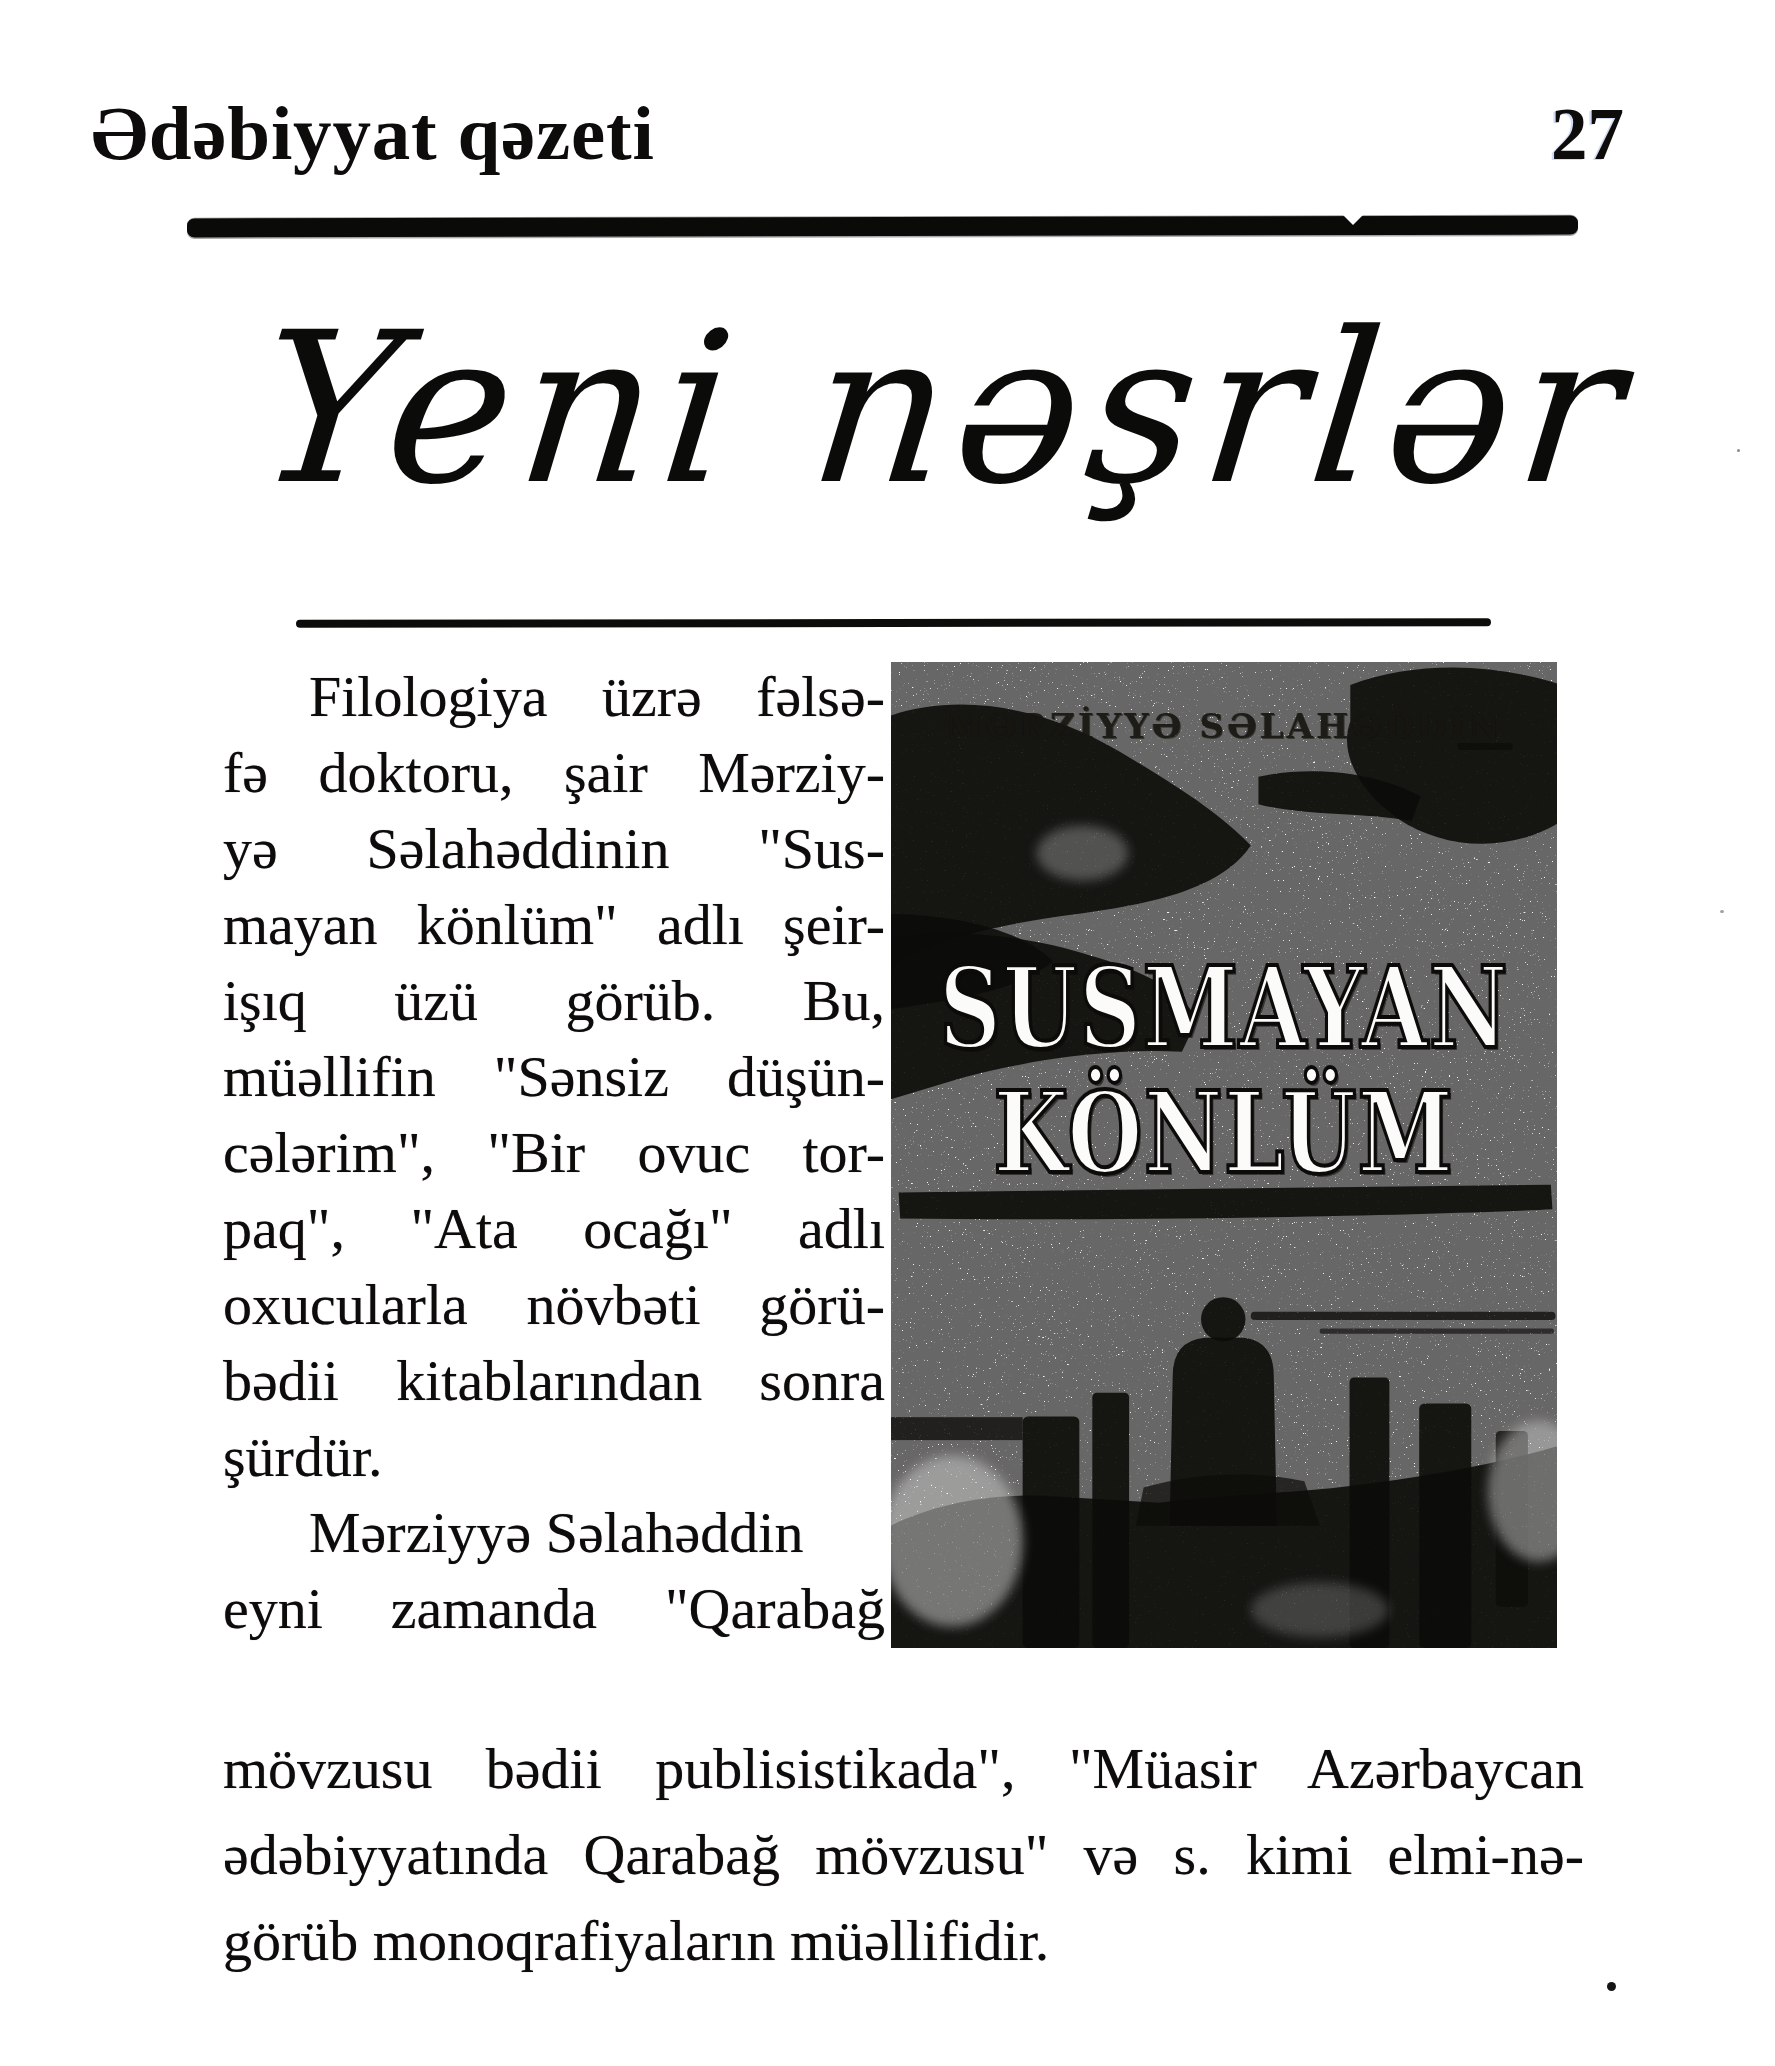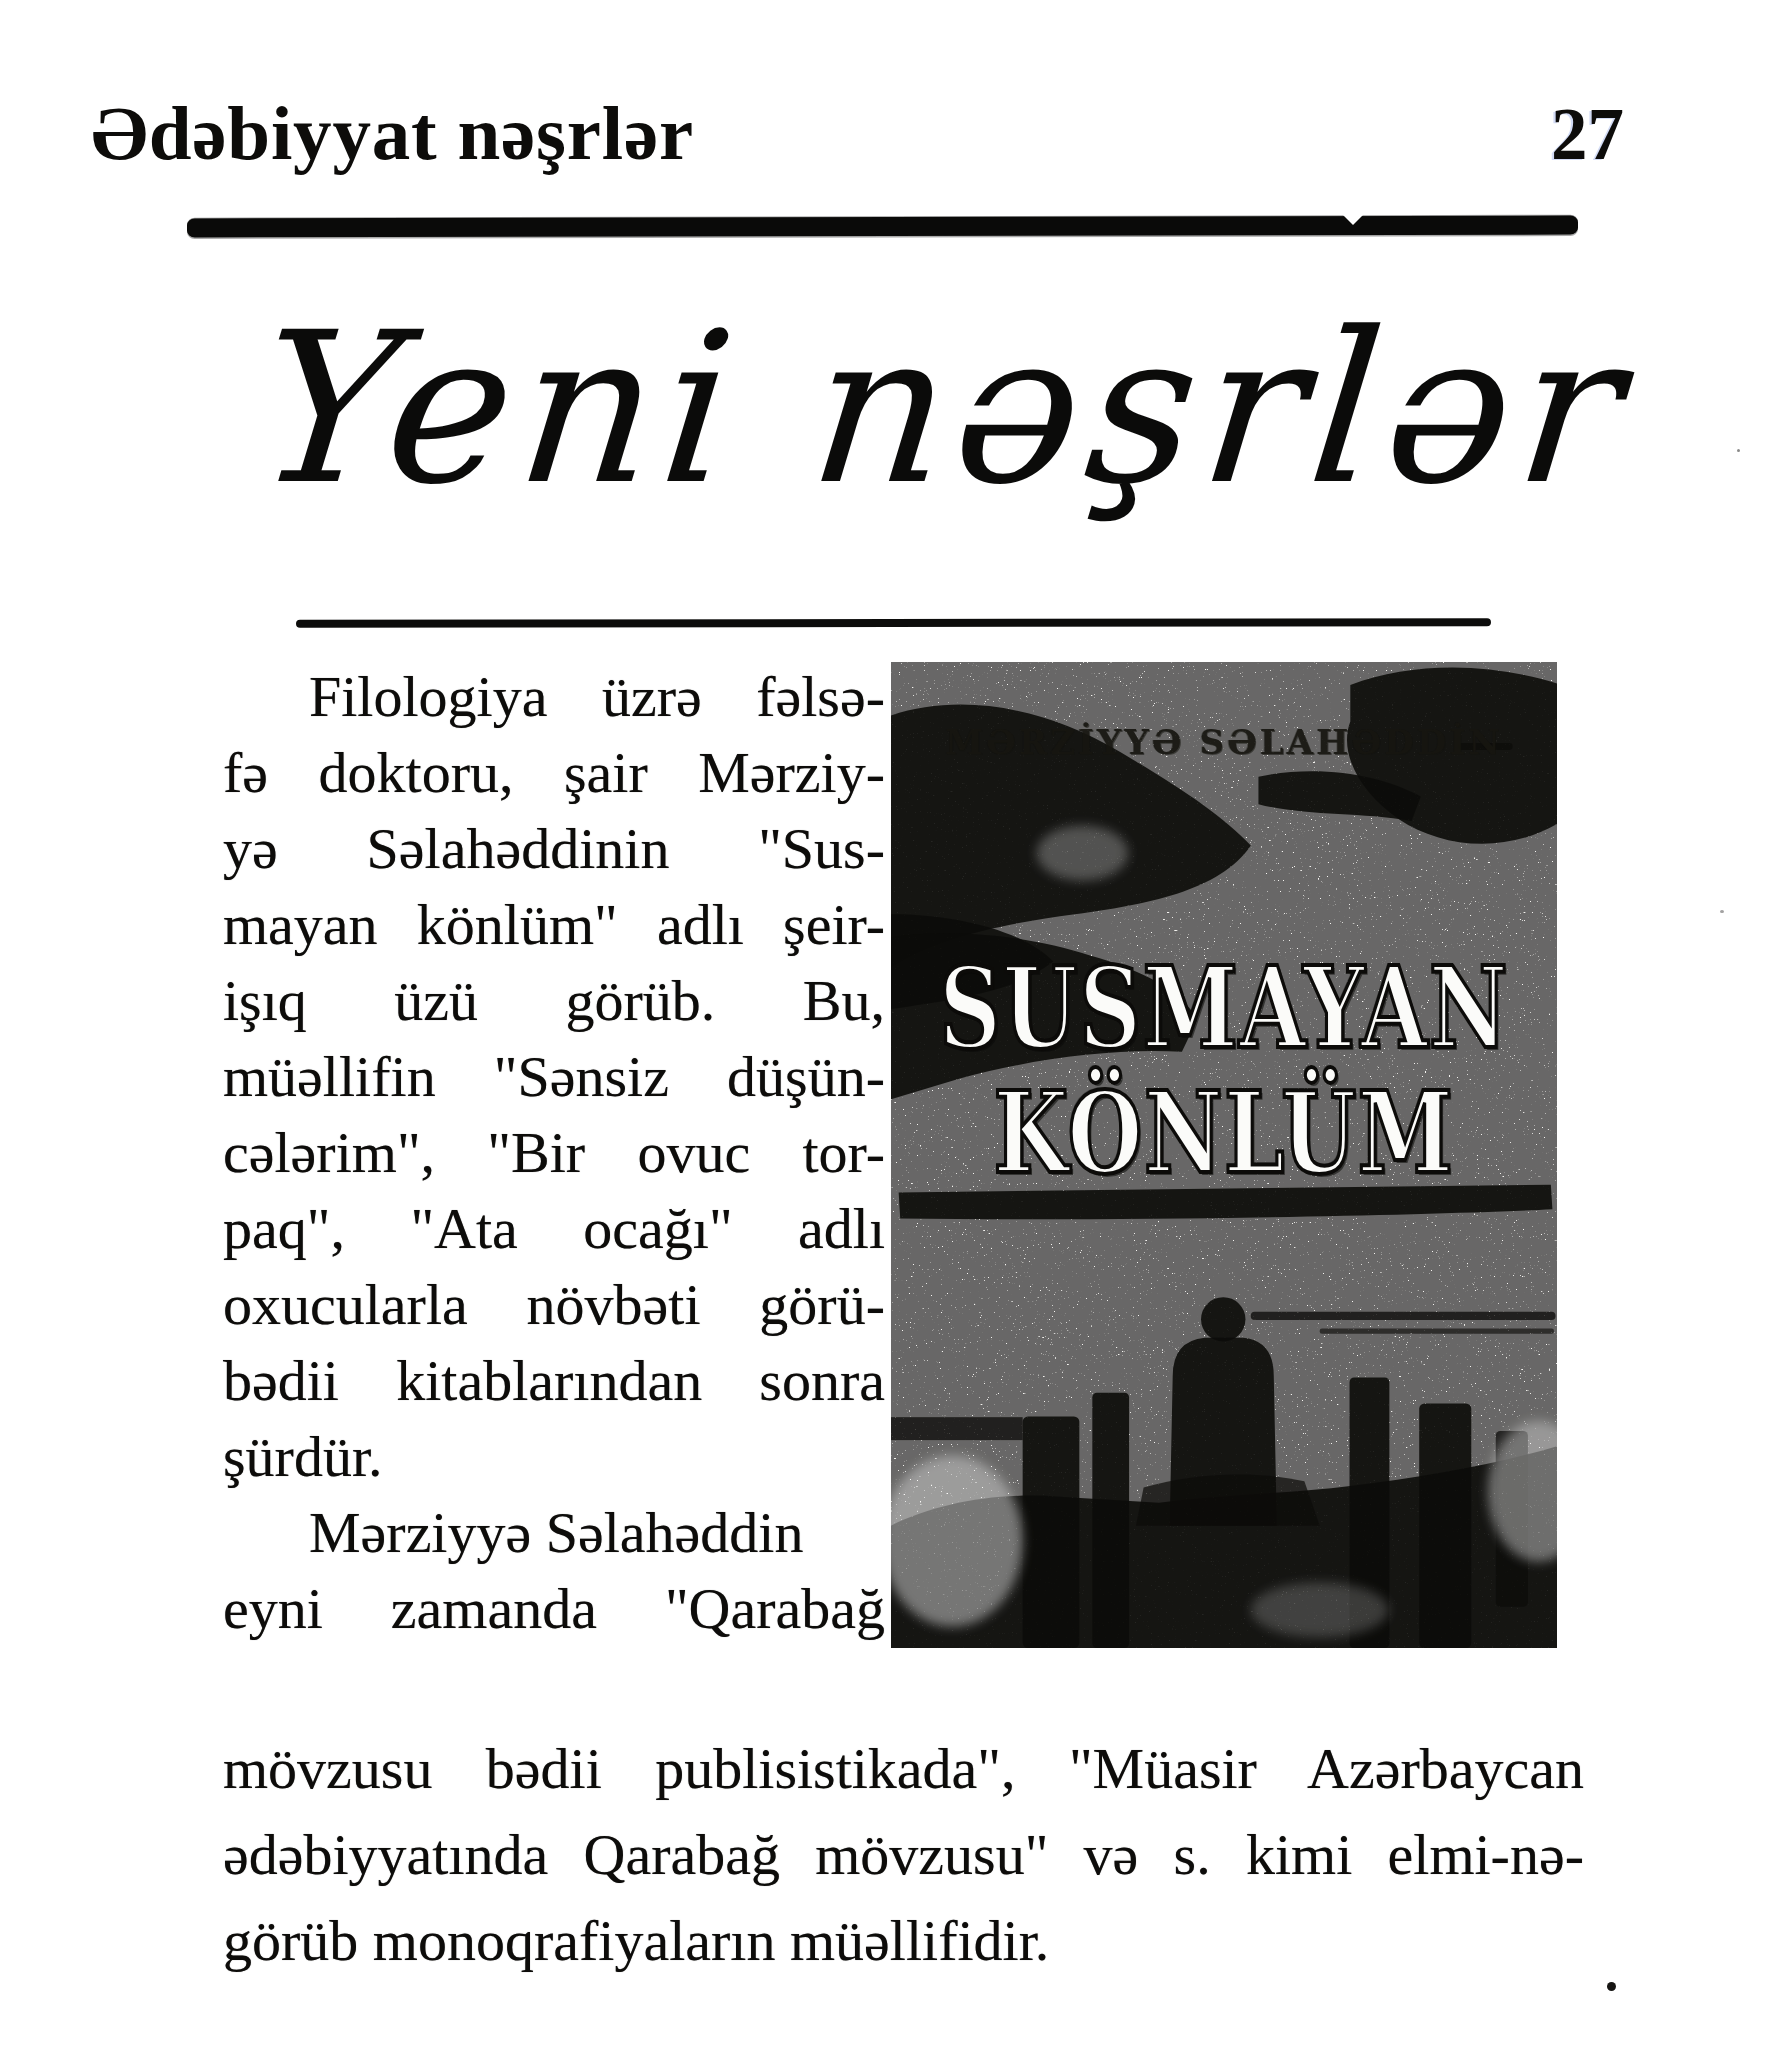--- a/index.html
+++ b/index.html
@@ -68,21 +68,21 @@
   }
   .ln{ text-align:justify; text-align-last:justify; white-space:normal; }
   .ln.noj{ text-align:right; text-align-last:left; }
   .ln.ind{ text-indent:86px; }
   
   .cover{
     position:absolute;left:891px;top:662px;width:666px;height:986px;
   }
   .cover svg{position:absolute;left:0;top:0;width:100%;height:100%;}
   .cover-author{
-    position:absolute;left:0;top:60px;width:100%;
+    position:absolute;left:0;top:44px;width:100%;
     text-align:center;
     font-family:"DejaVu Serif","Liberation Serif",serif;
     font-size:34px;font-weight:bold;letter-spacing:3.1px;
     color:#171611;opacity:.92;
     filter:blur(0.5px);
     text-shadow:0.8px 0.8px 0 rgba(20,20,15,.6), -0.8px 0 0 rgba(20,20,15,.4);
     white-space:nowrap;
   }
   .cover-title{
     position:absolute;left:0;width:100%;
@@ -101,21 +101,21 @@
   .speck{position:absolute;background:#161513;border-radius:50%;}
   .speck.s1{left:1607px;top:1982px;width:9.2px;height:9.2px;}
   .speck.s2{left:1737px;top:449px;width:3.1px;height:3.1px;opacity:.5;}
   .speck.s3{left:1720px;top:910px;width:3.8px;height:3.1px;opacity:.4;}
 </style>
 </head>
 <body>
 
 <div class="page">
 
-  <div class="np-name">Ədəbiyyat nəşrlər</div>
+  <div class="np-name">Ədəbiyyat qəzeti</div>
   <div class="np-page">27</div>
   <div class="rule-thick">
       <span class="notch"></span>
     </div>
 
   <div class="headline">Yeni nəşrlər</div>
   <div class="rule-thin"></div>
 
   <div class="article-col">
     <div class="ln ind">Filologiya üzrə fəlsə-</div>

